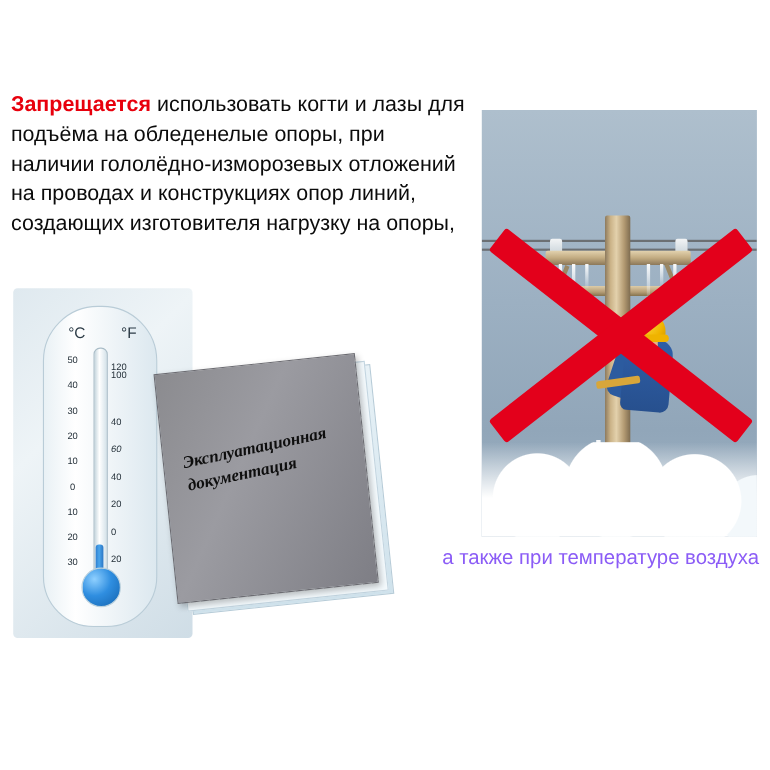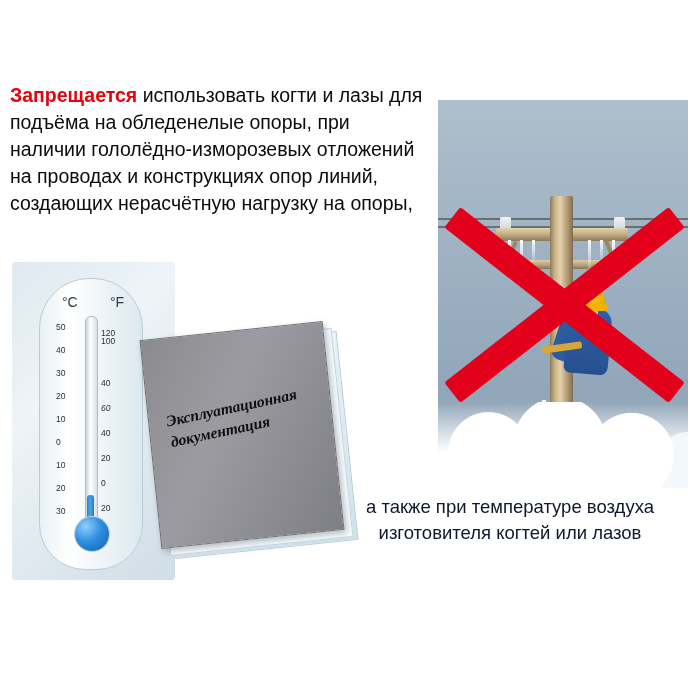--- a/index.html
+++ b/index.html
@@ -263,21 +263,21 @@
     background: radial-gradient(circle at 32% 28%, #8fd0ff 0%, #2f8ee0 45%, #1463ae 100%);
     border: 1px solid #bcd2de;
   }
   .tick-c, .tick-f {
     position: absolute;
     font-size: 8.5px;
     color: #243039;
     font-family: "Liberation Sans", sans-serif;
     width: 20px;
   }
-  .tick-c { text-align: left; left: 56px; }
+  .tick-c { text-align: center; left: 56px; }
   .tick-f { text-align: left; left: 101px; }
 
   
   #book {
     position: absolute;
     left: 150px;
     top: 330px;
   }
   #book .pages {
     position: absolute;
@@ -324,32 +324,32 @@
     text-align: left;
     font-family: "Liberation Serif", serif;
   }
 
   
   #bottom-text {
     position: absolute;
     left: 330px;
     top: 494px;
     width: 360px;
-    text-align: center;
+    text-align: right;
     font-size: 18.5px;
     line-height: 26px;
-    color: #0f172a;
+    color: #8b5cf6;
     font-family: "Liberation Sans", sans-serif;
   }
 </style>
 </head>
 <body>
 
 <div id="top-text">
-  <span class="kw">Запрещается</span><span> использовать когти и лазы для подъёма на обледенелые опоры, при наличии гололёдно-изморозевых отложений на проводах и конструкциях опор линий, создающих нерасчётную нагрузку на опоры,</span>
+  <span class="kw">Запрещается</span><span> использовать когти и лазы для подъёма на обледенелые опоры, при наличии гололёдно-изморозевых отложений на проводах и конструкциях опор линий, создающих изготовителя нагрузку на опоры,</span>
 </div>
 
 <div id="photo-panel">
   <div class="sky"></div>
 
   <div class="wire" style="left:0;top:118px;width:250px;"></div>
   <div class="wire" style="left:0;top:126px;width:250px;"></div>
 
   <div class="insulator" style="left:62px;top:117px;"></div>
   <div class="insulator" style="left:117px;top:112px;"></div>
@@ -422,14 +422,13 @@
   <div class="cover">
     <div id="book-title">
       <div>Эксплуатационная</div>
       <div>документация</div>
     </div>
   </div>
 </div>
 
 <div id="bottom-text">
   <div>а также при температуре воздуха</div>
-  <div>изготовителя когтей или лазов</div>
 </div>
 
 </body></html>

